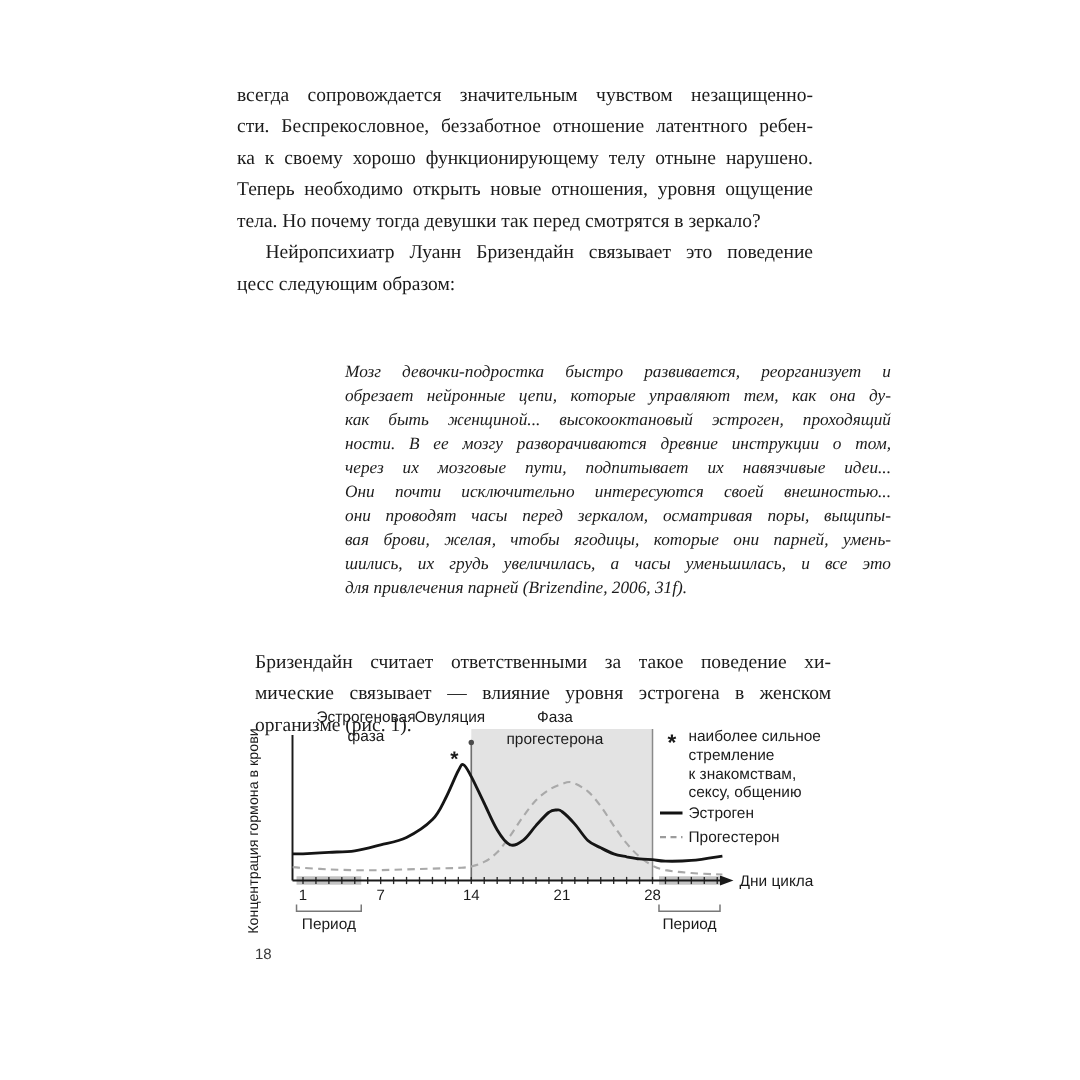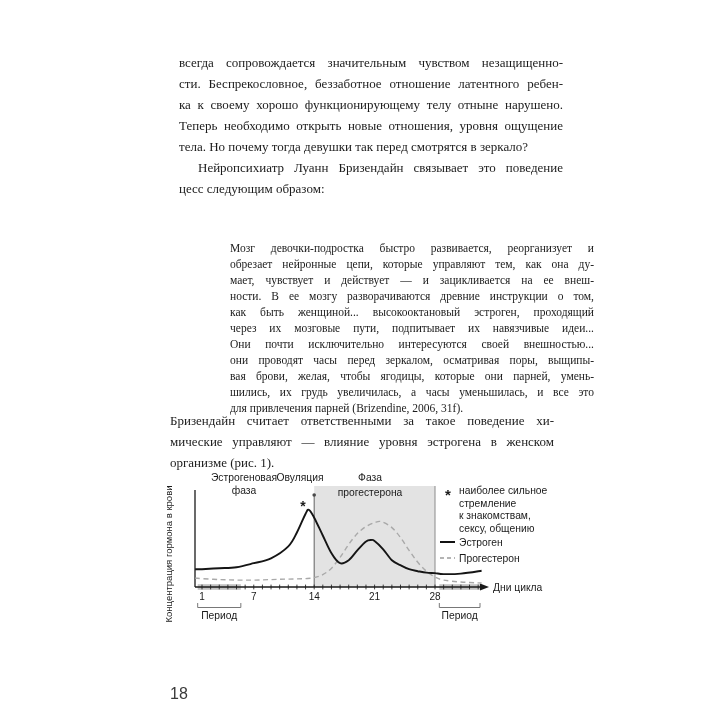--- a/index.html
+++ b/index.html
@@ -1,28 +1,28 @@
 <!DOCTYPE html>
 <html><head>
 <meta charset="utf-8">
 <style>
   html,body{margin:0;padding:0;background:#ffffff;}
   body{width:720px;height:720px;position:relative;font-family:"Liberation Serif",serif;color:#1b1b1b;overflow:hidden;}
-  .main-text{position:absolute;left:179px;top:52px;width:384px;}
+  .main-text{position:absolute;left:158px;top:52px;width:384px;}
   .main-text .ln,.p3 .ln{font-size:13px;line-height:21px;text-align:justify;text-align-last:justify;white-space:normal;}
   .main-text .ln.last,.p3 .ln.last{text-align-last:auto;}
   .para2 .ln:first-child{text-indent:19px;}
-  .quote{position:absolute;left:190px;top:224px;width:364px;}
+  .quote{position:absolute;left:190px;top:224px;width:364px;font-style:italic;}
   .quote .ln{font-size:11.5px;line-height:16px;text-align:justify;text-align-last:justify;}
   .quote .ln.last{text-align-last:auto;}
-  .p3{position:absolute;left:170px;top:410px;width:384px;}
+  .p3{position:absolute;left:170px;top:430px;width:384px;}
   figure.chart{position:absolute;left:162px;top:470px;width:396px;height:160px;margin:0;}
   svg text{font-family:"Liberation Sans",sans-serif;fill:#1a1a1a;}
-  .pagenum{position:absolute;left:170px;top:685px;font-family:"Liberation Sans",sans-serif;
-           font-size:16px;color:#3a3a3a;}
+  .pagenum{position:absolute;left:170px;top:631px;font-family:"Liberation Sans",sans-serif;
+           font-size:10px;color:#3a3a3a;}
 </style>
 </head>
 <body>
 
 <div class="main-text">
   <div class="para para1">
       <div class="ln">всегда сопровождается значительным чувством незащищенно-</div>
       <div class="ln">сти. Беспрекословное, беззаботное отношение латентного ребен-</div>
       <div class="ln">ка к своему хорошо функционирующему телу отныне нарушено.</div>
       <div class="ln">Теперь необходимо открыть новые отношения, уровня ощущение</div>
@@ -30,34 +30,33 @@
     </div>
   <div class="para para2">
       <div class="ln">Нейропсихиатр Луанн Бризендайн связывает это поведение</div>
       <div class="ln last">цесс следующим образом:</div>
     </div>
 </div>
 
 <blockquote class="quote">
     <div class="ln">Мозг девочки-подростка быстро развивается, реорганизует и</div>
     <div class="ln">обрезает нейронные цепи, которые управляют тем, как она ду-</div>
-    <div class="ln">мает, чувствует и действует — и зацикливается на ее внеш-</div>
+    <div class="ln">как быть женщиной... высокооктановый эстроген, проходящий</div>
     <div class="ln">ности. В ее мозгу разворачиваются древние инструкции о том,</div>
-    <div class="ln">как быть женщиной... высокооктановый эстроген, проходящий</div>
     <div class="ln">через их мозговые пути, подпитывает их навязчивые идеи...</div>
     <div class="ln">Они почти исключительно интересуются своей внешностью...</div>
     <div class="ln">они проводят часы перед зеркалом, осматривая поры, выщипы-</div>
     <div class="ln">вая брови, желая, чтобы ягодицы, которые они парней, умень-</div>
     <div class="ln">шились, их грудь увеличилась, а часы уменьшилась, и все это</div>
     <div class="ln last">для привлечения парней (Brizendine, 2006, 31f).</div>
   </blockquote>
 
 <div class="p3">
     <div class="ln">Бризендайн считает ответственными за такое поведение хи-</div>
-    <div class="ln">мические управляют — влияние уровня эстрогена в женском</div>
+    <div class="ln">мические связывает — влияние уровня эстрогена в женском</div>
     <div class="ln last">организме (рис. 1).</div>
   </div>
 
 <figure class="chart">
   <svg id="chart" viewBox="0 0 396 160" width="396" height="160" style="overflow:visible">
     <rect id="prog-region" y="16" height="101" fill="#e3e3e3" x="152.19" width="120.82"></rect>
     <line id="prog-region-border" y1="16" y2="117" stroke="#8a8a8a" stroke-width="1" x1="273.01" x2="273.01"></line>
     <line id="ovu-line" y1="26" y2="117" stroke="#6f6f6f" stroke-width="1.1" x1="152.19" x2="152.19"></line>
     <circle id="ovu-dot" cy="25" r="1.8" fill="#4a4a4a" cx="152.19"></circle>
     <g id="mens-bars" fill="#c2c2c2">

